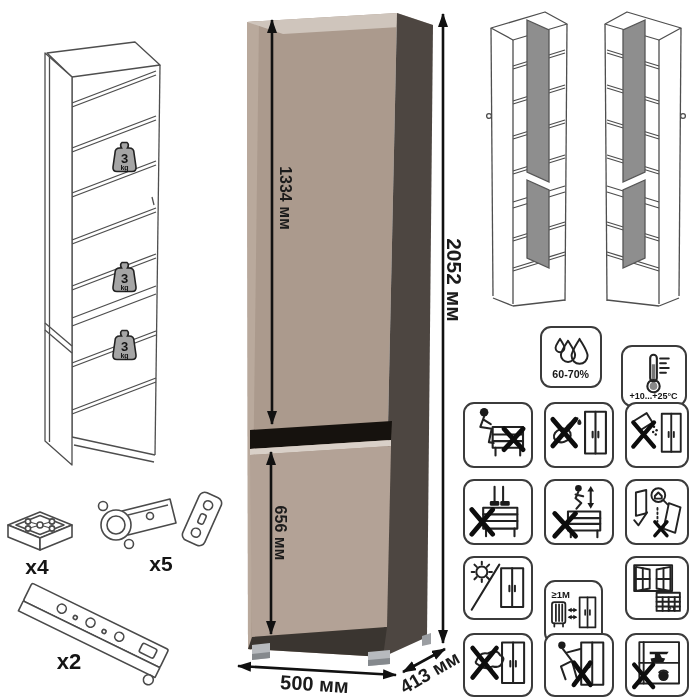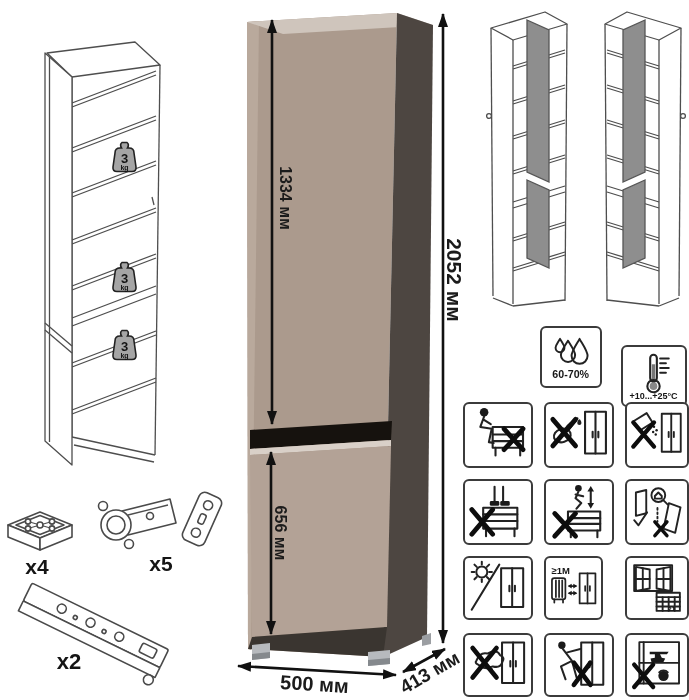--- a/index.html
+++ b/index.html
@@ -10,21 +10,21 @@
   svg text{font-family:"Liberation Sans",sans-serif;font-weight:bold;fill:#151515;}
   .dim{fill:#1b1b1b;}
   .wf{stroke:#4e4e4e;stroke-width:1.3;fill:none;stroke-linejoin:round;}
   .wff{stroke:#4e4e4e;stroke-width:1.3;fill:#ffffff;stroke-linejoin:round;}
   .hw{stroke:#4a4a4a;stroke-width:1.6;fill:#ffffff;stroke-linejoin:round;}
   .ic{stroke:#222;stroke-width:2.2;fill:none;stroke-linecap:round;stroke-linejoin:round;}
   .icf{fill:#1a1a1a;stroke:none;}
   .xm{stroke:#0d0d0d;stroke-width:5;stroke-linecap:round;fill:none;}
   .xs{stroke:#0d0d0d;stroke-width:4;stroke-linecap:round;fill:none;}
   .arrow{stroke:#111;stroke-width:2.6;fill:none;}
-  .icon-box{position:absolute;border:2.5px solid #3b3b3b;border-radius:6px;background:#fff;
+  .icon-box{position:absolute;border:2.5px solid #3b3b3b;border-radius:11px;background:#fff;
             box-sizing:border-box;display:flex;align-items:center;justify-content:center;}
   .icon-box svg{width:92%;height:92%;}
 </style>
 </head>
 <body>
 
 <div class="canvas">
 
   <svg class="abs" style="left:8px;top:35px" width="212" height="442" viewBox="0 0 212 442">
     <g>
@@ -337,21 +337,21 @@
         <line x1="6" y1="21" x2="8.5" y2="18.5"></line>
           <line x1="19.5" y1="7.5" x2="22" y2="5"></line>
       </g>
       <line class="ic" x1="3" y1="54" x2="33" y2="5"></line>
       <rect class="ic" x="35" y="9" width="24" height="42"></rect>
       <line class="ic" x1="47" y1="9" x2="47" y2="51"></line>
       <line class="ic" x1="44" y1="28" x2="44" y2="34"></line>
         <line class="ic" x1="50" y1="28" x2="50" y2="34"></line>
     </svg>
   </div>
-  <div class="icon-box" style="left:544px;top:556px;width:59px;height:64px">
+  <div class="icon-box" style="left:544px;top:580px;width:59px;height:64px">
     <svg viewBox="0 0 64 60">
       <text x="16" y="13" font-size="12" text-anchor="middle">≥1M</text>
       <rect class="ic" x="5" y="18" width="17" height="27" rx="3"></rect>
       <line class="ic" x1="10" y1="21" x2="10" y2="42"></line>
         <line class="ic" x1="14" y1="21" x2="14" y2="42"></line>
       <line class="ic" x1="18" y1="21" x2="18" y2="42"></line>
       <line class="ic" x1="8" y1="45" x2="8" y2="49"></line>
         <line class="ic" x1="19" y1="45" x2="19" y2="49"></line>
       <line class="ic" x1="27" y1="28" x2="35" y2="28"></line>
       <polygon class="icf" points="25,28 30,25 30,31"></polygon>

